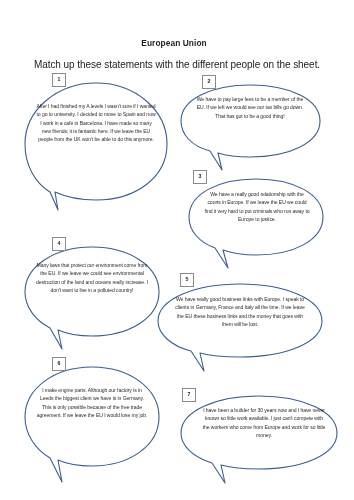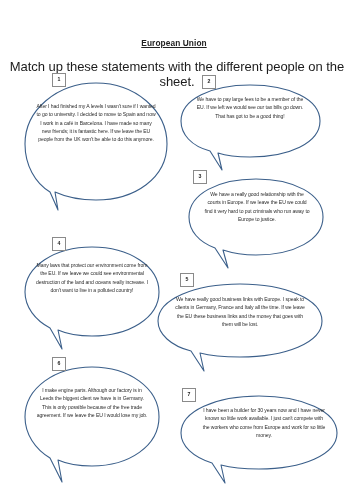--- a/index.html
+++ b/index.html
@@ -26,31 +26,30 @@
   
   .doc-title {
     position: absolute;
     left: 0;
     top: 38px;
     width: 348px;
     text-align: center;
     font-size: 8.3px;
     font-weight: bold;
     color: #222222;
-    text-decoration: underline;
     letter-spacing: 0.1px;
   }
 
   .doc-instruction {
     position: absolute;
     left: 0;
     top: 59px;
     width: 354px;
     text-align: center;
-    font-size: 13px;
+    font-size: 10px;
     color: #1c1c1c;
     letter-spacing: -0.05px;
   }
 
   
   .bubble {
     position: absolute;
   }
 
   .bubble svg {

